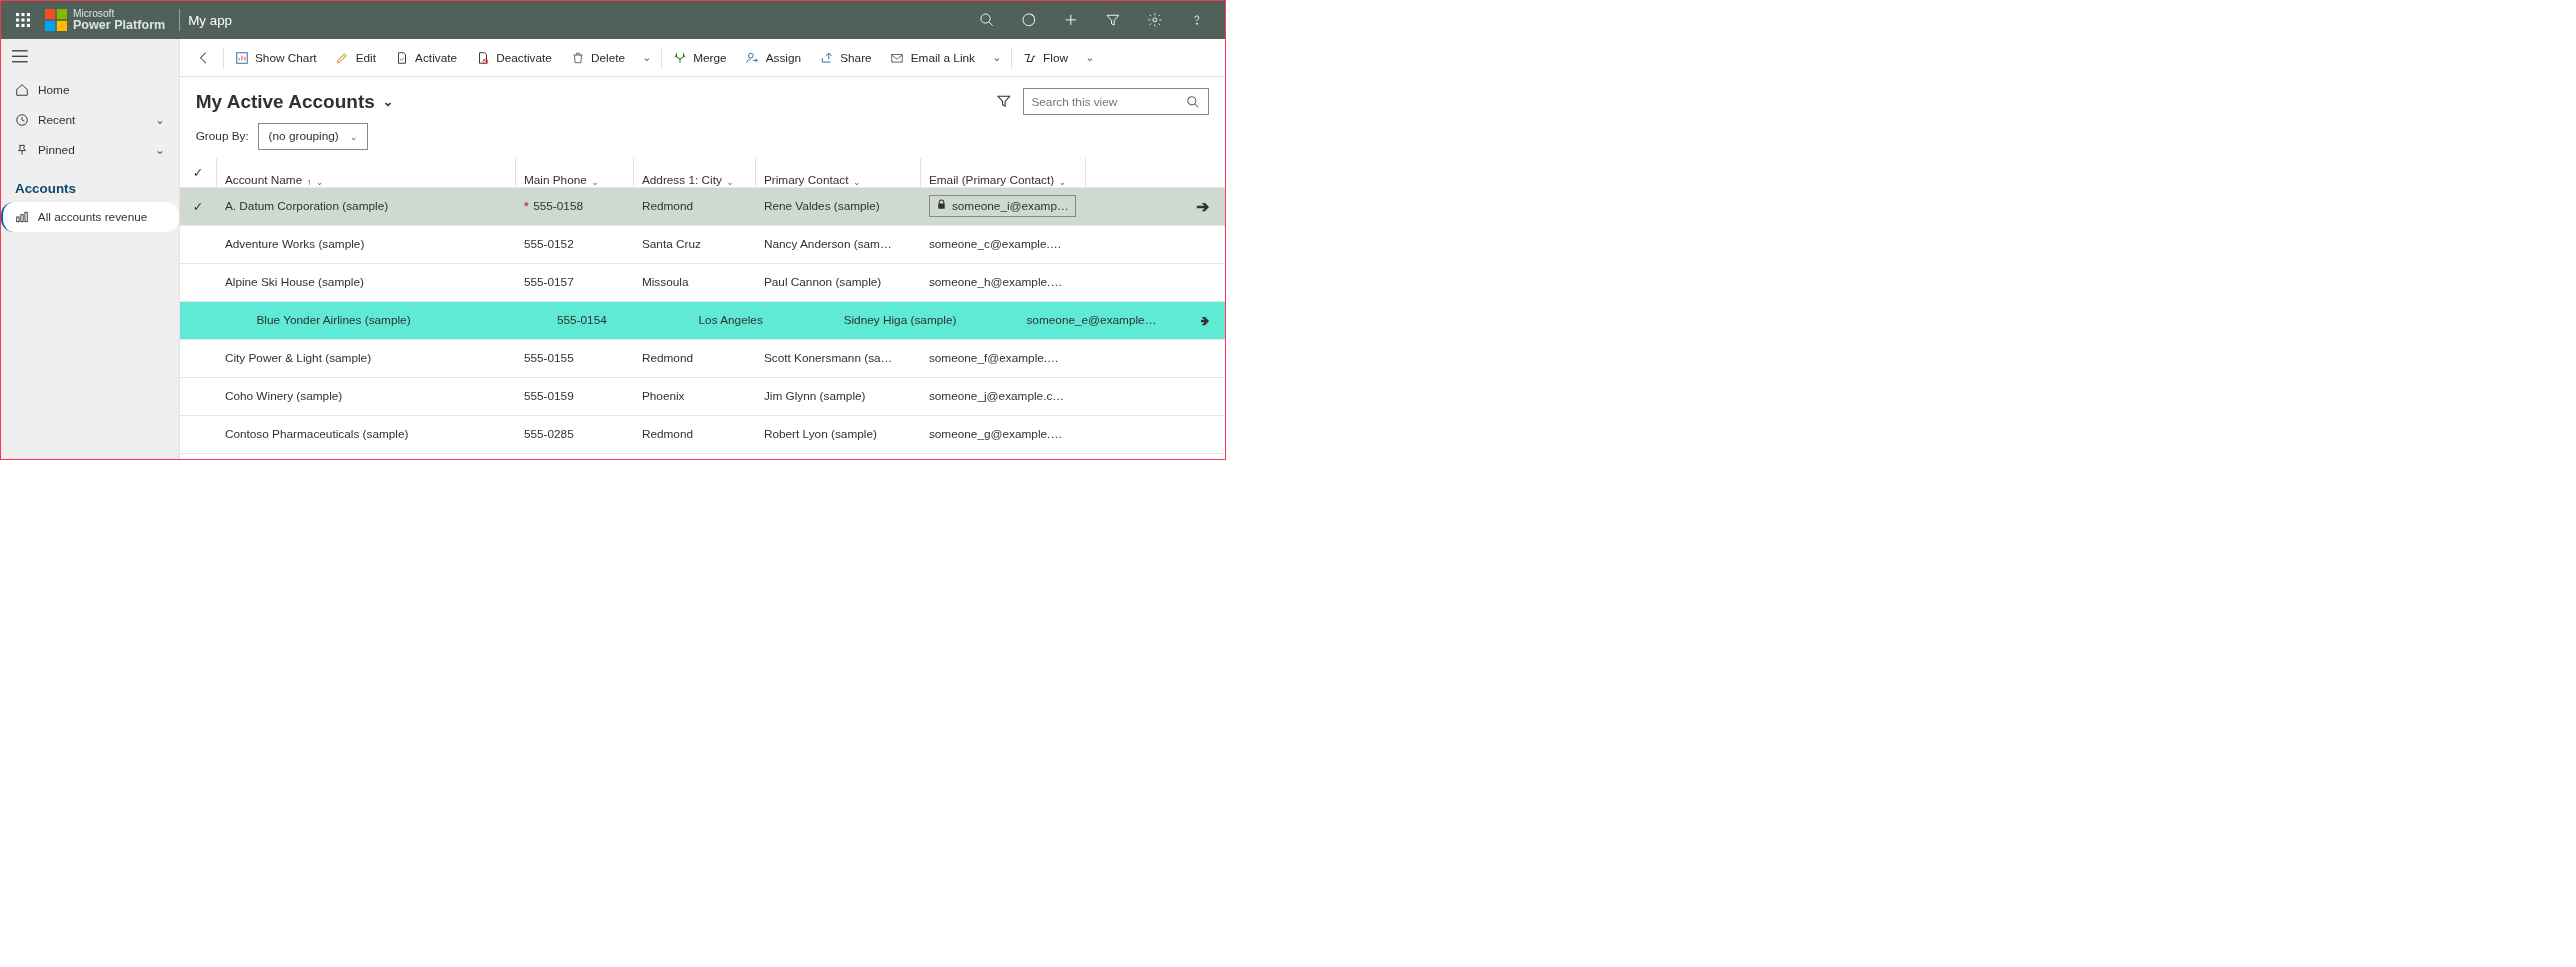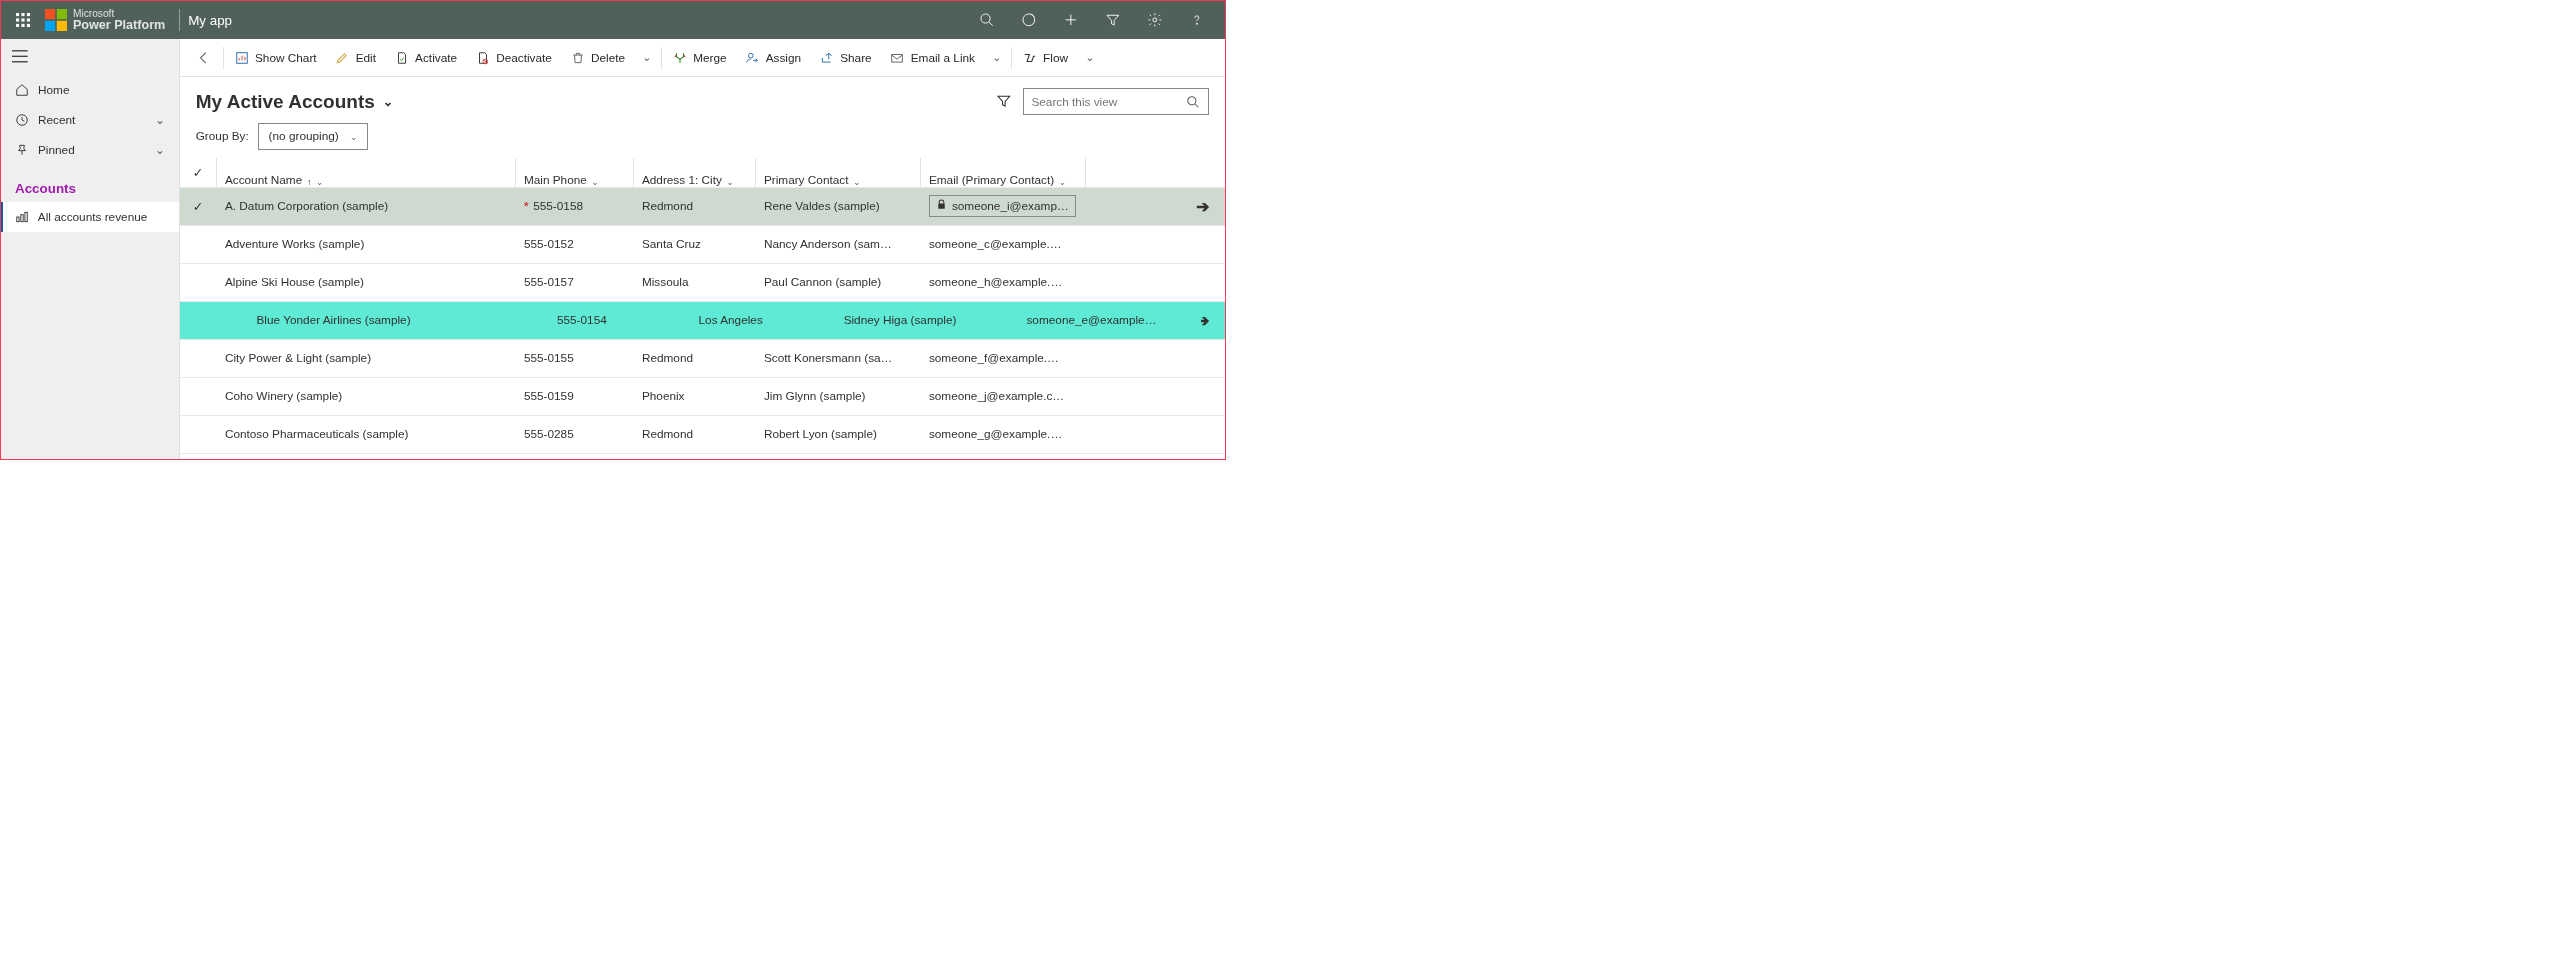--- a/index.html
+++ b/index.html
@@ -49,26 +49,27 @@
     gap:9px;
     font-size:11.8px;
     color:#323130;
     cursor:pointer;
   }
   .side-item .chev { margin-left:auto; color:#605e5c;}
   .side-group-header {
     padding: 15.7px 14px 6.3px;
     font-size:13.4px;
     font-weight:600;
-    color:#a21caf;
+    color:#0c4a6e;
   }
   .side-item.selected {
     background:#fff;
     border-left:2.4px solid #0062a3;
     padding-left:11.8px;
+    border-radius:13px;
   }
   
   .main { flex:1; display:flex; flex-direction:column; min-width:0;}
   .cmdbar {
     height:38px;
     border-bottom:0.8px solid #e1e1e1;
     display:flex; align-items:center;
     padding: 0 6.3px;
   }
   .back-btn { width:35px; display:flex; align-items:center; justify-content:center; cursor:pointer; color:#605e5c;}

